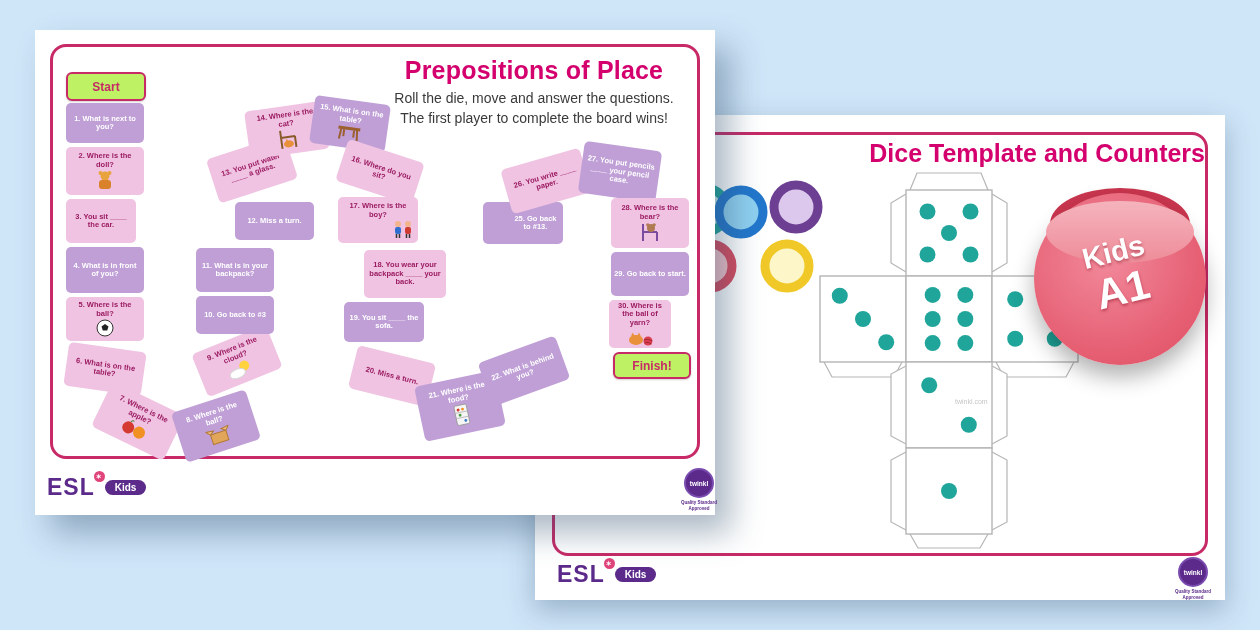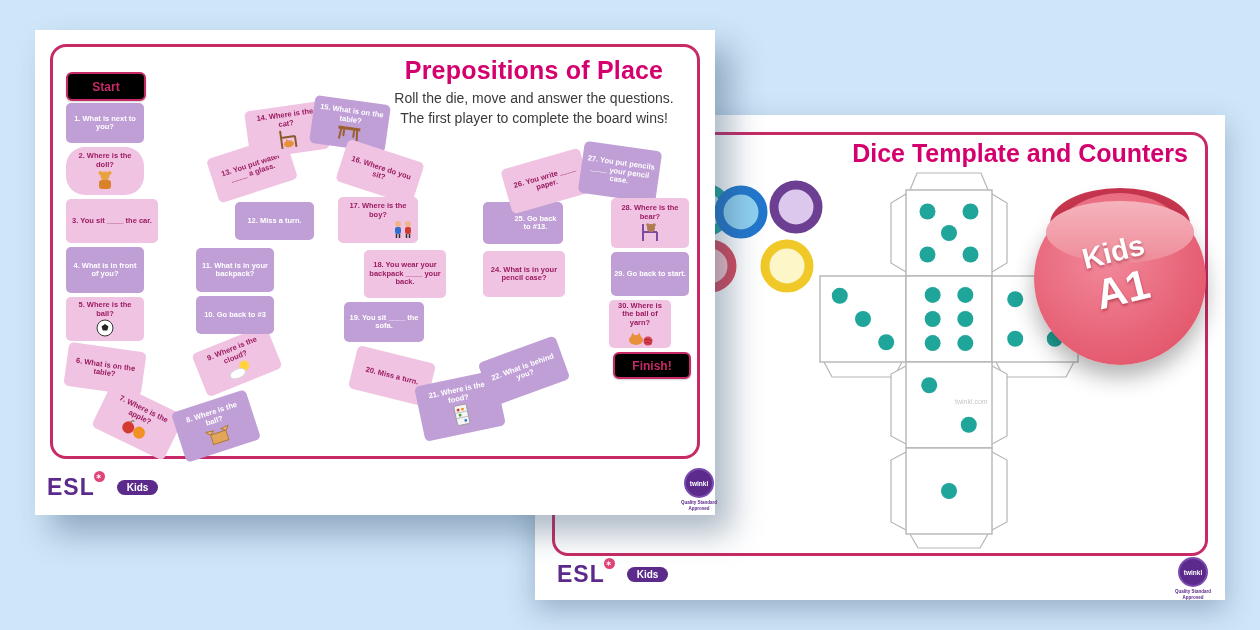--- a/index.html
+++ b/index.html
@@ -12,55 +12,55 @@
   #back-page{left:535px;top:115px;width:690px;height:485px;box-shadow:0 10px 26px rgba(50,80,110,.35)}
   #front-page{left:35px;top:30px;width:680px;height:485px;box-shadow:16px 18px 30px rgba(50,80,110,.4)}
   .pborder{position:absolute;border:3px solid #c72a66;border-radius:16px;pointer-events:none}
   #front-border{left:15px;right:15px;top:14px;bottom:56px}
   #back-border{left:17px;right:17px;top:17px;bottom:44px}
 
   
   .fp-header{position:absolute;left:330px;right:12px;top:26px;text-align:center}
   .fp-title{color:#d4006e;font-size:25px;font-weight:bold;letter-spacing:.2px}
   .fp-sub{font-size:14px;color:#3a3a3a;margin-top:4px;line-height:1.4}
-  .pill-btn{position:absolute;background:#000000;border:2px solid #c72a66;color:#c72a66;
+  .pill-btn{position:absolute;background:#bef264;border:2px solid #c72a66;color:#c72a66;
     font-weight:bold;font-size:12px;border-radius:6px;display:flex;align-items:center;justify-content:center;
     box-shadow:0 1px 2px rgba(0,0,0,.18)}
   #start-btn{left:31px;top:42px;width:76px;height:25px}
   #finish-btn{left:578px;top:322px;width:74px;height:23px}
   #board{position:absolute;inset:0}
   .tile{position:absolute;display:flex;flex-direction:column;align-items:center;justify-content:center;
     gap:1px;border-radius:5px;padding:2px 3px;box-sizing:border-box;text-align:center;
     font-weight:bold;font-size:7.5px;line-height:1.12}
   .tile.pink{background:#efc3e1;color:#9c1b62}
   .tile.purple{background:#bf9fd6;color:#ffffff}
   .tile svg{display:block}
 
   
-  .bp-title{position:absolute;left:300px;right:20px;top:24px;text-align:center;color:#d4006e;font-size:25px;font-weight:bold}
+  .bp-title{position:absolute;left:300px;right:20px;top:24px;text-align:right;color:#d4006e;font-size:25px;font-weight:bold}
   #back-overlay{position:absolute;left:0;top:0}
   .dice-square{fill:#ffffff;stroke:#b5b5b5;stroke-width:1.4}
   .tab{fill:#ffffff;stroke:#b5b5b5;stroke-width:1.2}
   .watermark{position:absolute;left:420px;top:283px;font-size:7px;color:#c6c6c6}
 
   
   #kids-badge{position:absolute;left:499px;top:78px;width:172px;height:172px}
   #kids-badge .ribbon{position:absolute;left:16px;top:-5px;right:16px;height:72px;background:#c9364e;border-radius:50%}
   #kids-badge .disc{position:absolute;inset:0;border-radius:50%;
     background:radial-gradient(circle at 42% 38%, #f2899b, #e65f73 65%, #de4f64);
     box-shadow:0 12px 22px rgba(0,0,0,.3)}
   #kids-badge .peel{position:absolute;left:12px;top:8px;right:12px;height:62px;border-radius:50%;
     background:linear-gradient(#f5b4bd,#ee8c99)}
   #kids-badge .btxt{position:absolute;inset:0;display:flex;flex-direction:column;align-items:center;justify-content:center;
     transform:rotate(-14deg);color:#fff}
   .badge-kids{font-size:29px;font-weight:bold;text-shadow:0 2px 3px rgba(150,30,50,.55);margin-top:-10px}
   .badge-a1{font-size:42px;font-weight:bold;text-shadow:0 2px 3px rgba(150,30,50,.55);margin-top:-2px}
 
   
-  .brand{position:absolute;display:flex;align-items:center;gap:22px}
+  .brand{position:absolute;display:flex;align-items:center;gap:10px}
   #front-brand{left:12px;top:446px}
   #back-brand{left:22px;top:448px}
   .esl{font-size:23px;font-weight:900;color:#5b2a8a;letter-spacing:1px;position:relative;line-height:1}
   .esl .spark{position:absolute;right:-10px;top:-5px;width:11px;height:11px;background:#e0447a;border-radius:50%;
     color:#fff;font-size:7px;line-height:11px;text-align:center;font-weight:bold}
   .kids-pill{background:#5b2a8a;color:#fff;font-size:10px;font-weight:bold;padding:2px 10px;border-radius:10px}
   .twinkl{position:absolute;width:40px;text-align:center}
   #front-twinkl{left:644px;top:438px}
   #back-twinkl{left:638px;top:442px}
   .tw-circle{width:26px;height:26px;margin:0 auto;border-radius:50%;background:#5b2a8a;border:2px solid #7b4cb0;
@@ -159,32 +159,32 @@
     </div>
   </div>
 
   <div class="pill-btn" id="start-btn">Start</div>
   <div class="pill-btn" id="finish-btn">Finish!</div>
 
   <div id="board">
       <div class="tile purple" style="left: 31px; top: 73px; width: 78px; height: 40px; transform: rotate(0deg);">
         <span>1. What is next to you?</span>
       </div>
-      <div class="tile pink" style="left: 31px; top: 117px; width: 78px; height: 48px; transform: rotate(0deg); border-radius: 19px;">
+      <div class="tile pink" style="left: 31px; top: 117px; width: 78px; height: 48px; transform: rotate(0deg);">
         <span>2. Where is the doll?</span>
         <span>
           <svg width="22" height="20" viewBox="0 0 22 20">
             <circle cx="11" cy="6" r="4.5" fill="#e8a33d"></circle>
             <circle cx="6.5" cy="3" r="2" fill="#e8a33d"></circle>
             <circle cx="15.5" cy="3" r="2" fill="#e8a33d"></circle>
             <rect x="5" y="10" width="12" height="9" rx="3" fill="#d9822b"></rect>
           </svg>
         </span>
       </div>
-      <div class="tile pink" style="left: 31px; top: 169px; width: 92px; height: 44px; transform: rotate(0deg);">
+      <div class="tile pink" style="left: 31px; top: 169px; width: 70px; height: 44px; transform: rotate(0deg);">
         <span>3. You sit ____ the car.</span>
       </div>
       <div class="tile purple" style="left: 31px; top: 217px; width: 78px; height: 46px; transform: rotate(0deg);">
         <span>4. What is in front of you?</span>
       </div>
       <div class="tile pink" style="left: 31px; top: 267px; width: 78px; height: 44px; transform: rotate(0deg);">
         <span>5. Where is the ball?</span>
         <span>
           <svg width="18" height="18" viewBox="0 0 18 18">
             <circle cx="9" cy="9" r="8" fill="#fff" stroke="#333"></circle>
@@ -288,23 +288,20 @@
             <circle cx="7" cy="6" r="1.6" fill="#d43a2f"></circle>
             <circle cx="12" cy="6" r="1.6" fill="#f19124"></circle>
             <circle cx="8" cy="12" r="1.6" fill="#4a9e3f"></circle>
             <circle cx="13" cy="19" r="1.6" fill="#3a77c9"></circle>
           </svg>
         </span>
       </div>
       <div class="tile purple" style="left: 448px; top: 318px; width: 82px; height: 46px; transform: rotate(-20deg);">
         <span>22. What is behind you?</span>
       </div>
-      <div class="tile pink" style="left: 448px; top: 221px; width: 82px; height: 46px; transform: rotate(0deg);">
-        <span>24. What is in your pencil case?</span>
-      </div>
       <div class="tile purple" style="left: 448px; top: 172px; width: 80px; height: 42px; transform: rotate(0deg); padding-left: 28px;">
         <span>25. Go back to #13.</span>
       </div>
       <div class="tile pink" style="left: 470px; top: 128px; width: 82px; height: 46px; transform: rotate(-16deg);">
         <span>26. You write ____ paper.</span>
       </div>
       <div class="tile purple" style="left: 546px; top: 116px; width: 78px; height: 52px; transform: rotate(8deg);">
         <span>27. You put pencils ____ your pencil case.</span>
       </div>
       <div class="tile pink" style="left: 576px; top: 168px; width: 78px; height: 50px; transform: rotate(0deg);">

